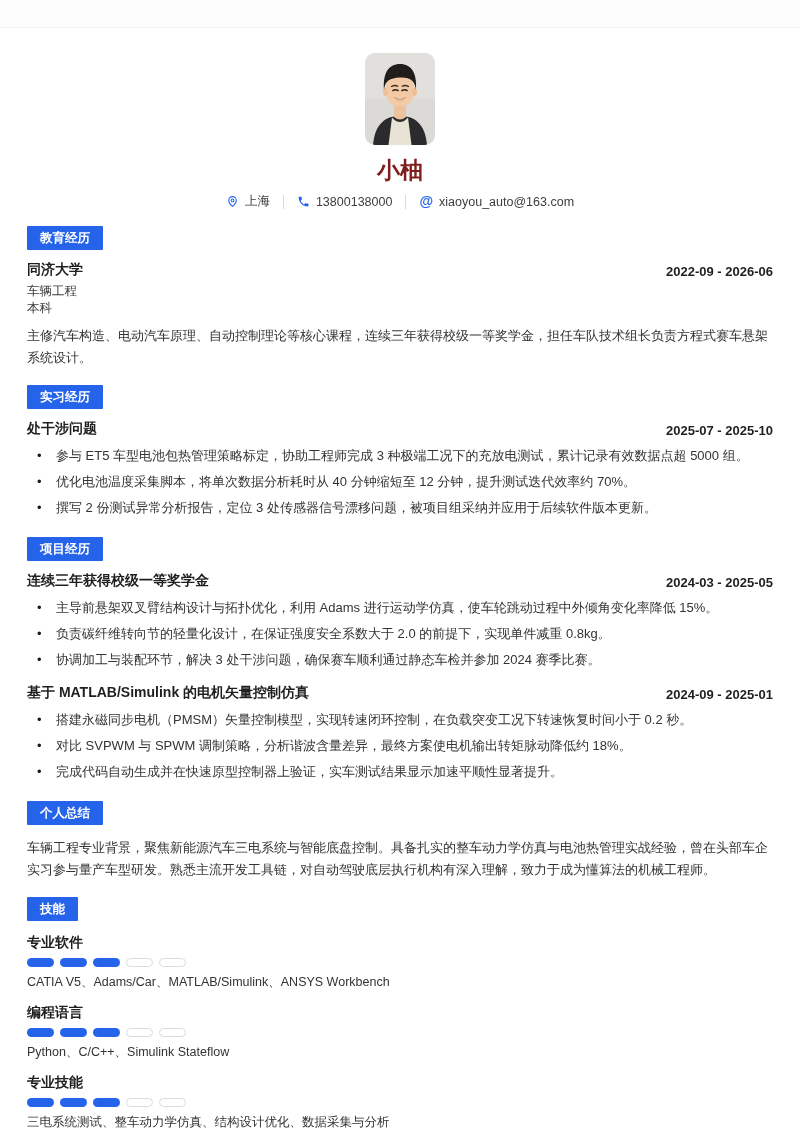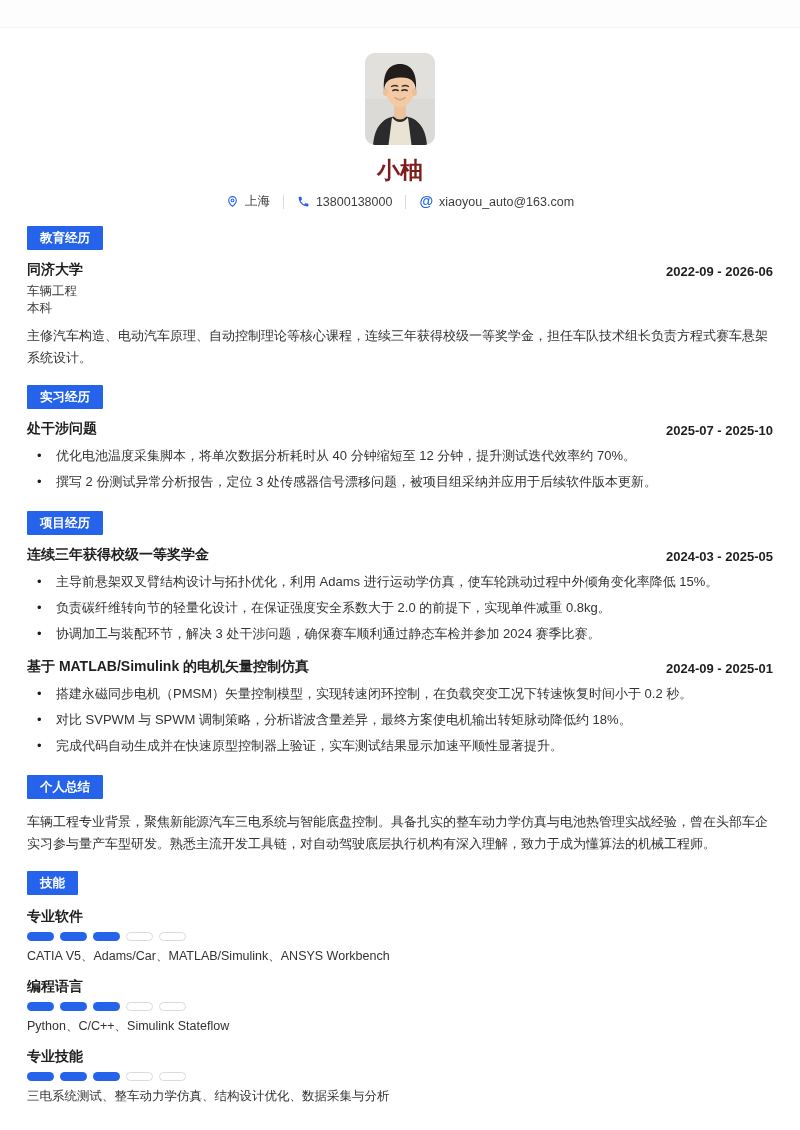--- a/index.html
+++ b/index.html
@@ -128,20 +128,21 @@
     <div class="desc">主修汽车构造、电动汽车原理、自动控制理论等核心课程，连续三年获得校级一等奖学金，担任车队技术组长负责方程式赛车悬架系统设计。</div>
   </div>
 
   <div class="section">
     <span class="section-badge">实习经历</span>
     <div class="entry-head">
       <span>处干涉问题</span>
       <span class="date">2025-07 - 2025-10</span>
     </div>
     <div class="bullets">
+      <div class="bullet">参与 ET5 车型电池包热管理策略标定，协助工程师完成 3 种极端工况下的充放电测试，累计记录有效数据点超 5000 组。</div>
       <div class="bullet">优化电池温度采集脚本，将单次数据分析耗时从 40 分钟缩短至 12 分钟，提升测试迭代效率约 70%。</div>
       <div class="bullet">撰写 2 份测试异常分析报告，定位 3 处传感器信号漂移问题，被项目组采纳并应用于后续软件版本更新。</div>
     </div>
   </div>
 
   <div class="section">
     <span class="section-badge">项目经历</span>
 
     <div>
       <div class="entry-head">

